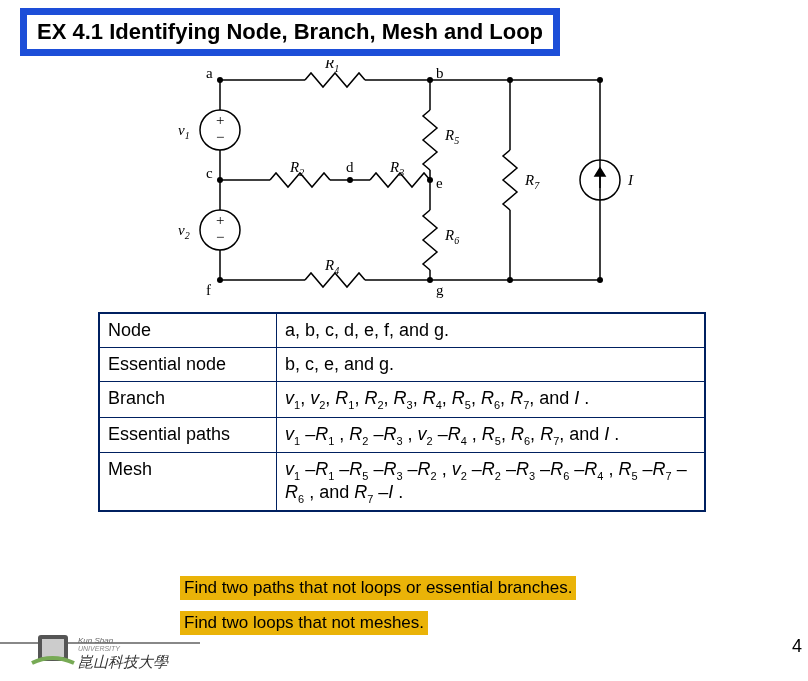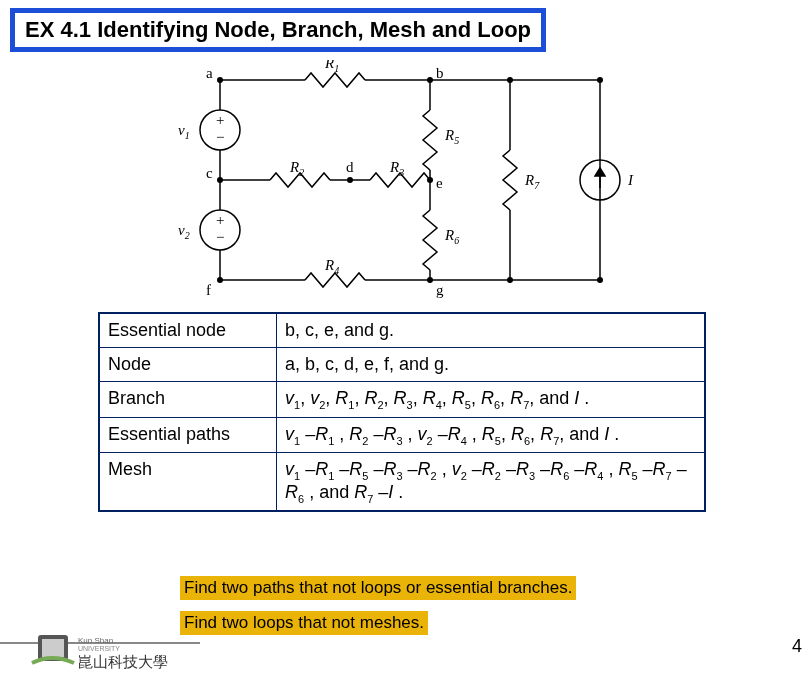--- a/index.html
+++ b/index.html
@@ -8,22 +8,22 @@
     width: 808px;
     height: 681px;
     font-family: Arial, sans-serif;
     background: #fff;
     position: relative;
     overflow: hidden;
   }
   .title-box {
     position: absolute;
     top: 8px;
-    left: 10px;
-    border: 5px solid #1d4ed8;
+    left: 20px;
+    border: 7px solid #1d4ed8;
     padding: 4px 10px;
     font-size: 22px;
     font-weight: bold;
   }
   .circuit {
     position: absolute;
     top: 60px;
     left: 170px;
     width: 500px;
     height: 240px;
@@ -64,20 +64,21 @@
   }
   .q1 { position: absolute; top: 576px; left: 180px; }
   .q2 { position: absolute; top: 611px; left: 180px; text-align: center; }
 
   .logo {
     position: absolute;
     bottom: 6px;
     left: 0;
     width: 200px;
     height: 50px;
+    font-style: italic;
   }
   .pagenum {
     position: absolute;
     right: 6px;
     bottom: 24px;
     font-size: 18px;
   }
 </style>
 </head>
 <body>
@@ -166,26 +167,26 @@
   <text x="46" y="82">−</text>
   <text x="46" y="165">+</text>
   <text x="46" y="182">−</text>
   <text x="458" y="125" class="ital">I</text>
 </svg>
 </div>
 
 <table class="tbl">
   <tbody>
       <tr>
+    <td>Node</td>
+    <td class="val">a, b, c, d, e, f, and g.</td>
+  </tr>
+  <tr>
     <td>Essential node</td>
     <td class="val">b, c, e, and g.</td>
-  </tr>
-  <tr>
-    <td>Node</td>
-    <td class="val">a, b, c, d, e, f, and g.</td>
   </tr>
   <tr>
     <td>Branch</td>
     <td class="val">
       <i>v</i><span class="s">1</span><span>, </span><i>v</i><span class="s">2</span><span>, </span><i>R</i><span class="s">1</span><span>, </span><i>R</i><span class="s">2</span><span>, </span><i>R</i><span class="s">3</span><span>, </span><i>R</i><span class="s">4</span><span>, </span><i>R</i><span class="s">5</span><span>, </span><i>R</i><span class="s">6</span><span>, </span><i>R</i><span class="s">7</span><span>, </span><span>and</span> <i>I</i><span> .</span>
     </td>
   </tr>
   <tr>
     <td>Essential paths</td>
     <td class="val">

